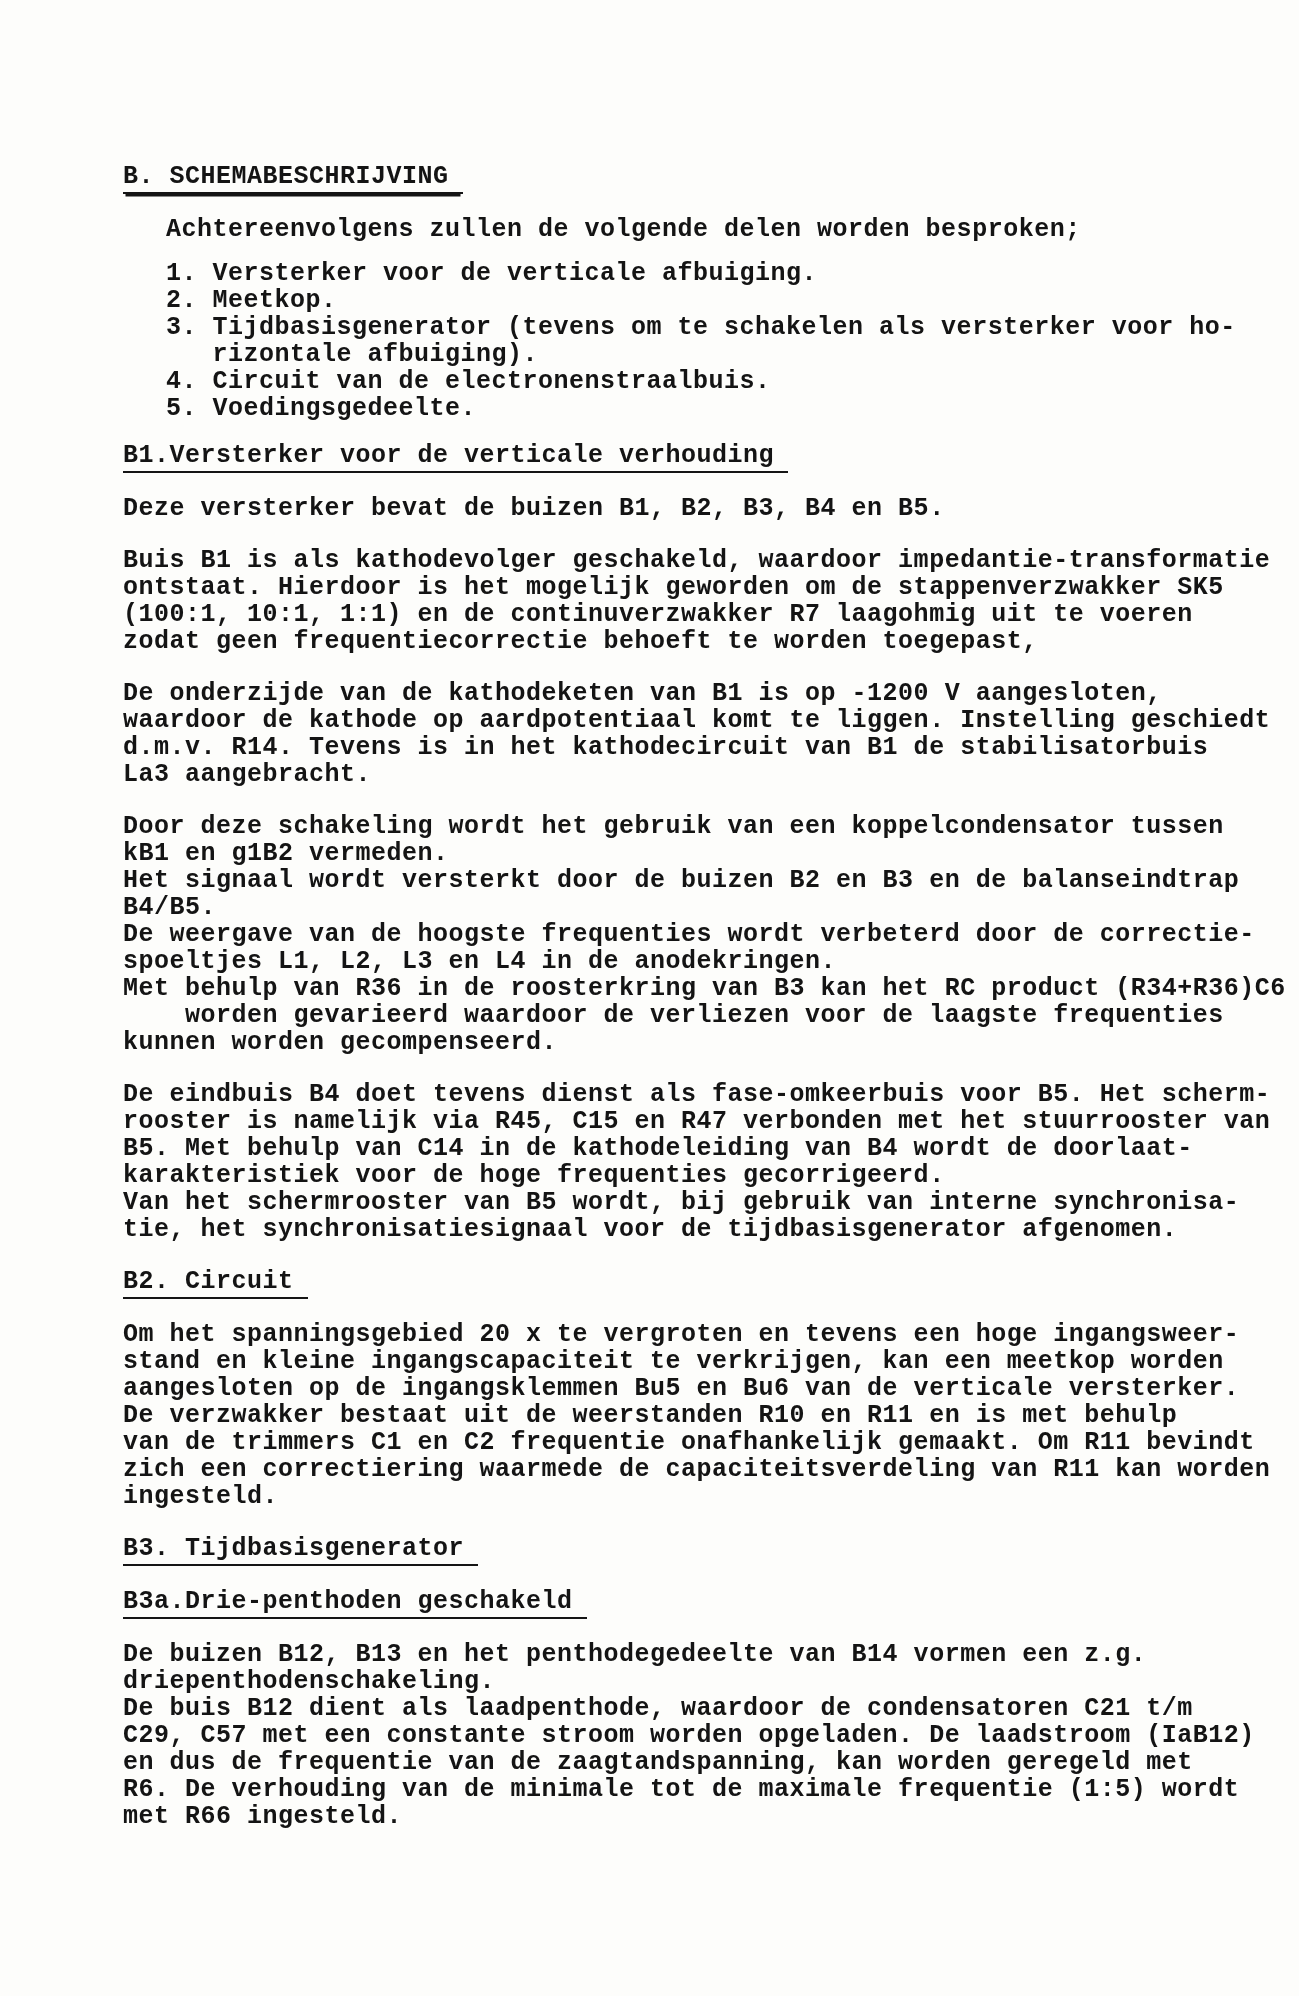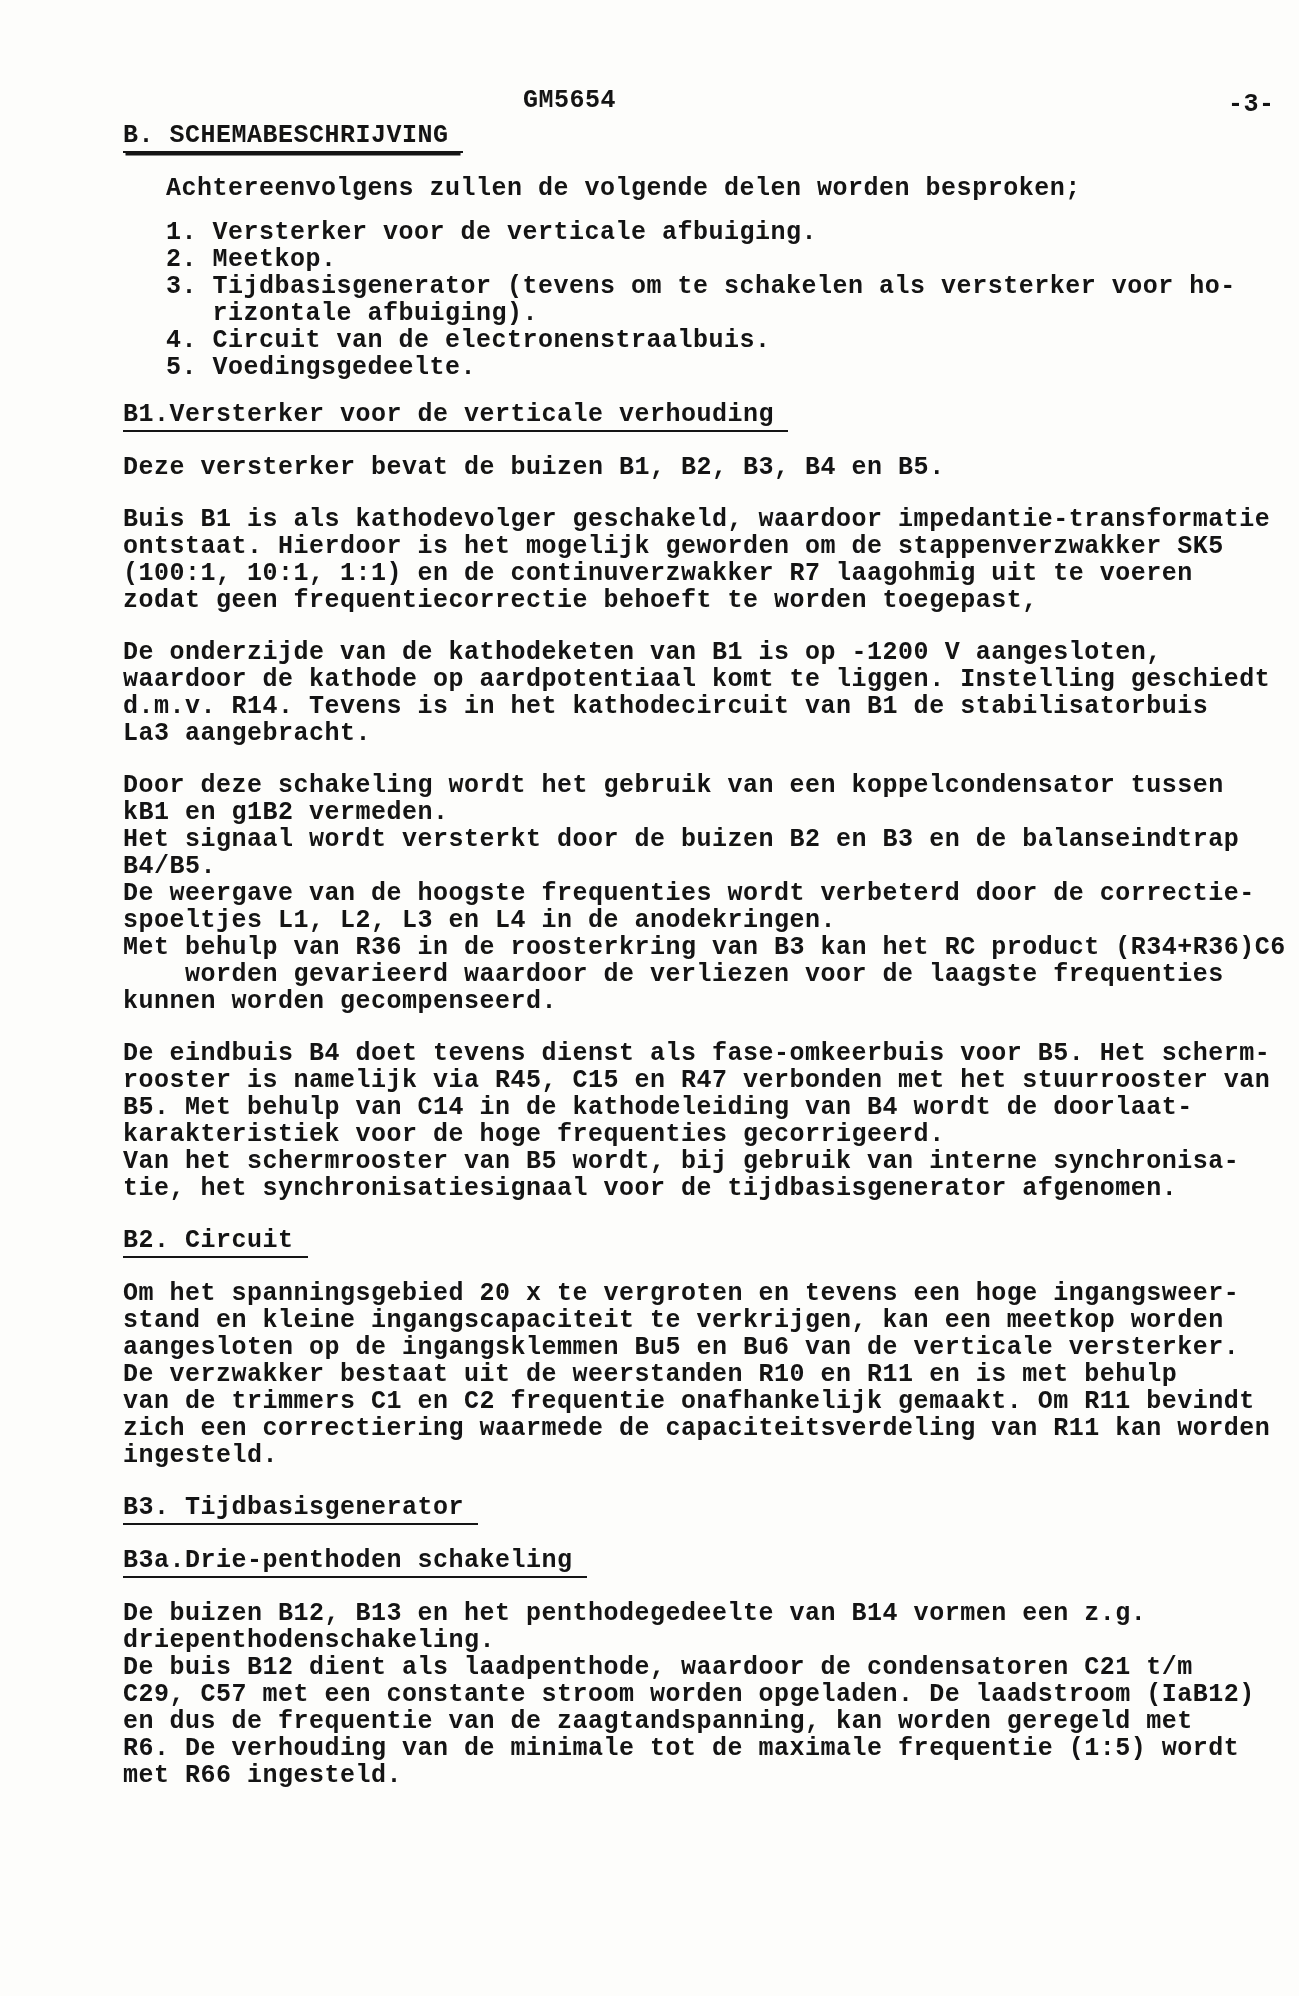--- a/index.html
+++ b/index.html
@@ -48,30 +48,27 @@
   .list { margin: -8px 0 20px 0; padding-left: 43px; }
   .list .line { font-size: 25px; letter-spacing: 0.5px; line-height: 27px; white-space: pre; font-weight: 600; }
   .heading, .heading-b { margin: 4px 0 22px 0; }
   .heading .hd, .heading-b .hd {
     display: inline-block;
     padding: 0 14px 2px 0;
     border-bottom: 2.5px solid #151515;
   }
   .heading-b .hd {
     box-shadow: 0 5px 0 -2.5px #151515;
+    margin-top: 41px;
   }
 </style>
 </head>
 <body>
 
 <div class="page">
-  <div class="pagehead">
-    <span class="doc-number">GM5654</span>
-    <span class="page-number">-3-</span>
-  </div>
   <div class="doc-body">
       <div class="heading-b"><span class="hd">B. SCHEMABESCHRIJVING</span></div>
       <div class="para indent">Achtereenvolgens zullen de volgende delen worden besproken;</div>
       <div class="list"><div class="line">1. Versterker voor de verticale afbuiging.</div><div class="line">2. Meetkop.</div><div class="line">3. Tijdbasisgenerator (tevens om te schakelen als versterker voor ho-
    rizontale afbuiging).</div><div class="line">4. Circuit van de electronenstraalbuis.</div><div class="line">5. Voedingsgedeelte.</div></div>
       <div class="heading"><span class="hd">B1.Versterker voor de verticale verhouding</span></div>
       <div class="para">Deze versterker bevat de buizen B1, B2, B3, B4 en B5.</div>
       <div class="para">Buis B1 is als kathodevolger geschakeld, waardoor impedantie-transformatie
 ontstaat. Hierdoor is het mogelijk geworden om de stappenverzwakker SK5
 (100:1, 10:1, 1:1) en de continuverzwakker R7 laagohmig uit te voeren
@@ -97,21 +94,21 @@
 tie, het synchronisatiesignaal voor de tijdbasisgenerator afgenomen.</div>
       <div class="heading"><span class="hd">B2. Circuit</span></div>
       <div class="para">Om het spanningsgebied 20 x te vergroten en tevens een hoge ingangsweer-
 stand en kleine ingangscapaciteit te verkrijgen, kan een meetkop worden
 aangesloten op de ingangsklemmen Bu5 en Bu6 van de verticale versterker.
 De verzwakker bestaat uit de weerstanden R10 en R11 en is met behulp
 van de trimmers C1 en C2 frequentie onafhankelijk gemaakt. Om R11 bevindt
 zich een correctiering waarmede de capaciteitsverdeling van R11 kan worden
 ingesteld.</div>
       <div class="heading"><span class="hd">B3. Tijdbasisgenerator</span></div>
-      <div class="heading"><span class="hd">B3a.Drie-penthoden schakeling</span></div>
+      <div class="heading"><span class="hd">B3a.Drie-penthoden geschakeld</span></div>
       <div class="para">De buizen B12, B13 en het penthodegedeelte van B14 vormen een z.g.
 driepenthodenschakeling.
 De buis B12 dient als laadpenthode, waardoor de condensatoren C21 t/m
 C29, C57 met een constante stroom worden opgeladen. De laadstroom (IaB12)
 en dus de frequentie van de zaagtandspanning, kan worden geregeld met
 R6. De verhouding van de minimale tot de maximale frequentie (1:5) wordt
 met R66 ingesteld.</div>
     </div>
 </div>
 

